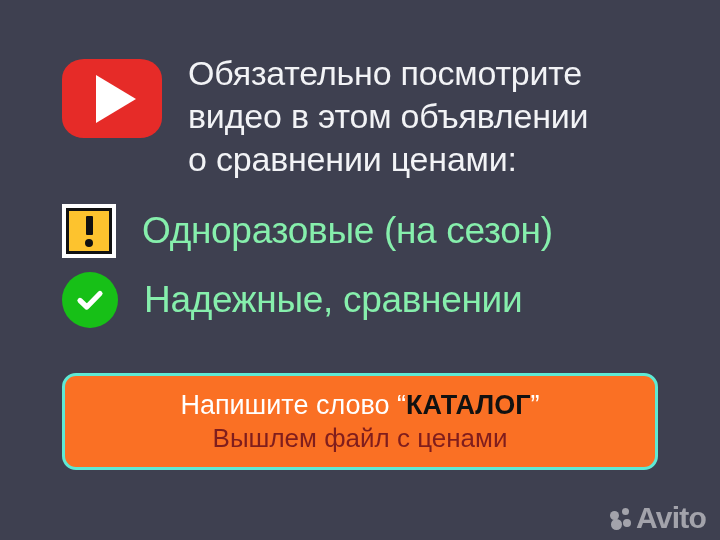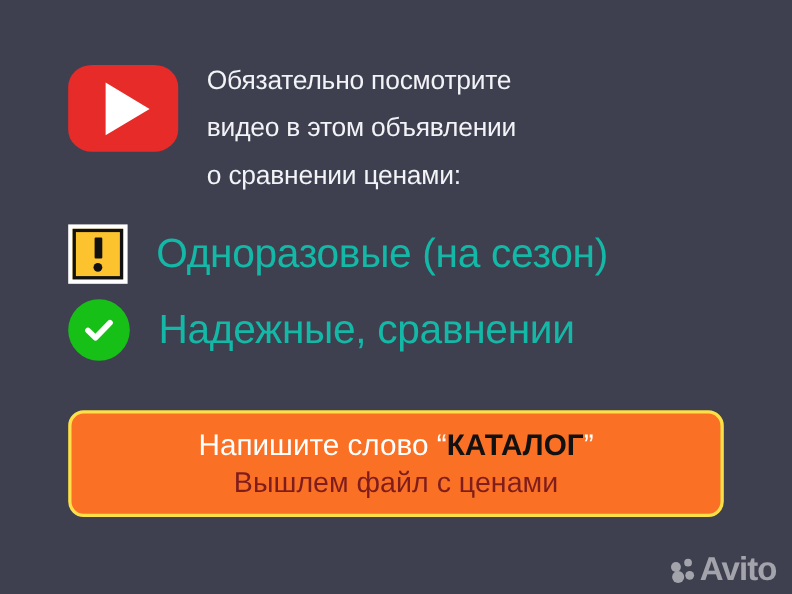--- a/index.html
+++ b/index.html
@@ -44,21 +44,21 @@
     width: 0;
     height: 0;
     margin-left: 8px;
     border-top: 24px solid transparent;
     border-bottom: 24px solid transparent;
     border-left: 40px solid #ffffff;
   }
   .header-text {
     margin-left: 26px;
     color: #f2f3f6;
-    font-size: 24px;
+    font-size: 34px;
     line-height: 43px;
     font-weight: 400;
     letter-spacing: -0.2px;
     white-space: nowrap;
   }
   .header-text div { display: block; }
 
   
   .feature {
     position: absolute;
@@ -118,38 +118,38 @@
     border-radius: 50%;
     background: #17c017;
     display: flex;
     align-items: center;
     justify-content: center;
   }
   .check-icon svg { display: block; }
 
   .feature-label {
     margin-left: 26px;
-    color: #14b8a6;
+    color: #86efac;
     font-size: 37px;
     line-height: 40px;
     font-weight: 400;
     letter-spacing: -0.3px;
     white-space: nowrap;
   }
 
   
   .cta {
     position: absolute;
     left: 62px;
     top: 373px;
     width: 596px;
     height: 97px;
     box-sizing: border-box;
     background: #fa7024;
-    border: 3px solid #fde047;
+    border: 3px solid #5eead4;
     border-radius: 14px;
     display: flex;
     flex-direction: column;
     align-items: center;
     justify-content: center;
   }
   .cta-line1 {
     color: #ffffff;
     font-size: 27px;
     line-height: 33px;

